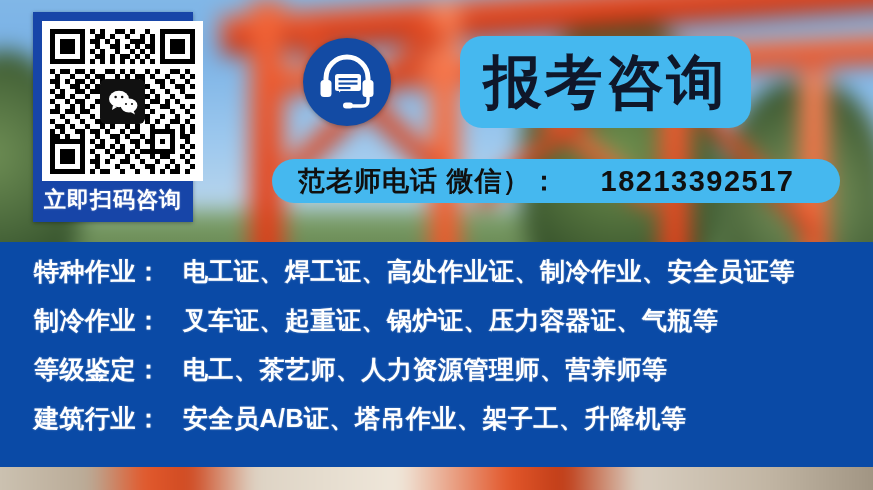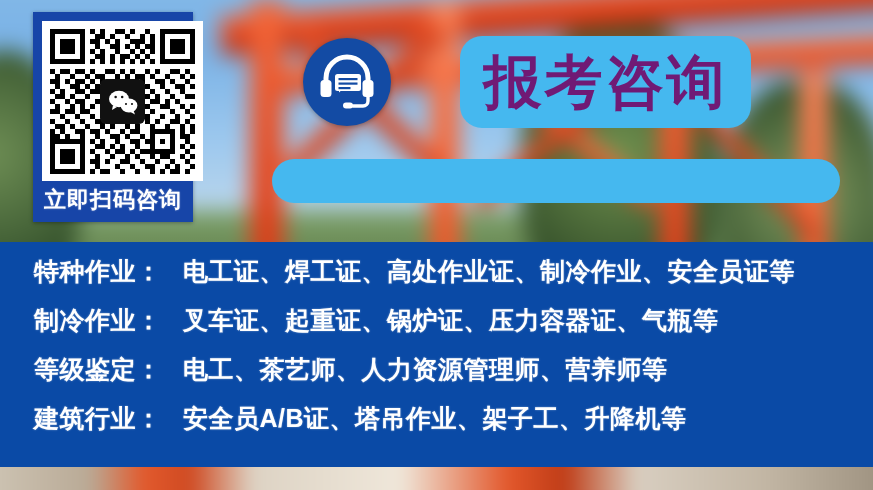--- a/index.html
+++ b/index.html
@@ -180,21 +180,21 @@
     width: 291px;
     height: 92px;
     background: #45b8ef;
     border-radius: 22px;
     display: flex;
     align-items: center;
     justify-content: center;
     box-sizing: border-box;
   }
   .pill-headline span {
-    color: #701a75;
+    color: #0f172a;
     font-size: 58px;
     font-weight: bold;
     letter-spacing: 3px;
     line-height: 1;
   }
 
   .pill-phone {
     position: absolute;
     left: 272px;
     top: 159px;
@@ -333,20 +333,22 @@
       <rect x="20.5" y="28.5" width="19" height="2.2" fill="#134ba4"></rect>
       <rect x="20.5" y="33" width="12" height="2.2" fill="#134ba4"></rect>
     </svg>
   </div>
 
   <div class="pill-headline">
     <span>报考咨询</span>
   </div>
 
   <div class="pill-phone">
+    <span class="ptext">范老师电话 微信）：</span>
+    <span class="pnum">18213392517</span>
   </div>
 
   <div class="info-panel">
 
     <div class="info-row r0">
       <span class="label">特种作业：</span>
       <span class="items">电工证、焊工证、高处作业证、制冷作业、安全员证等</span>
     </div>
 
     <div class="info-row r1">

